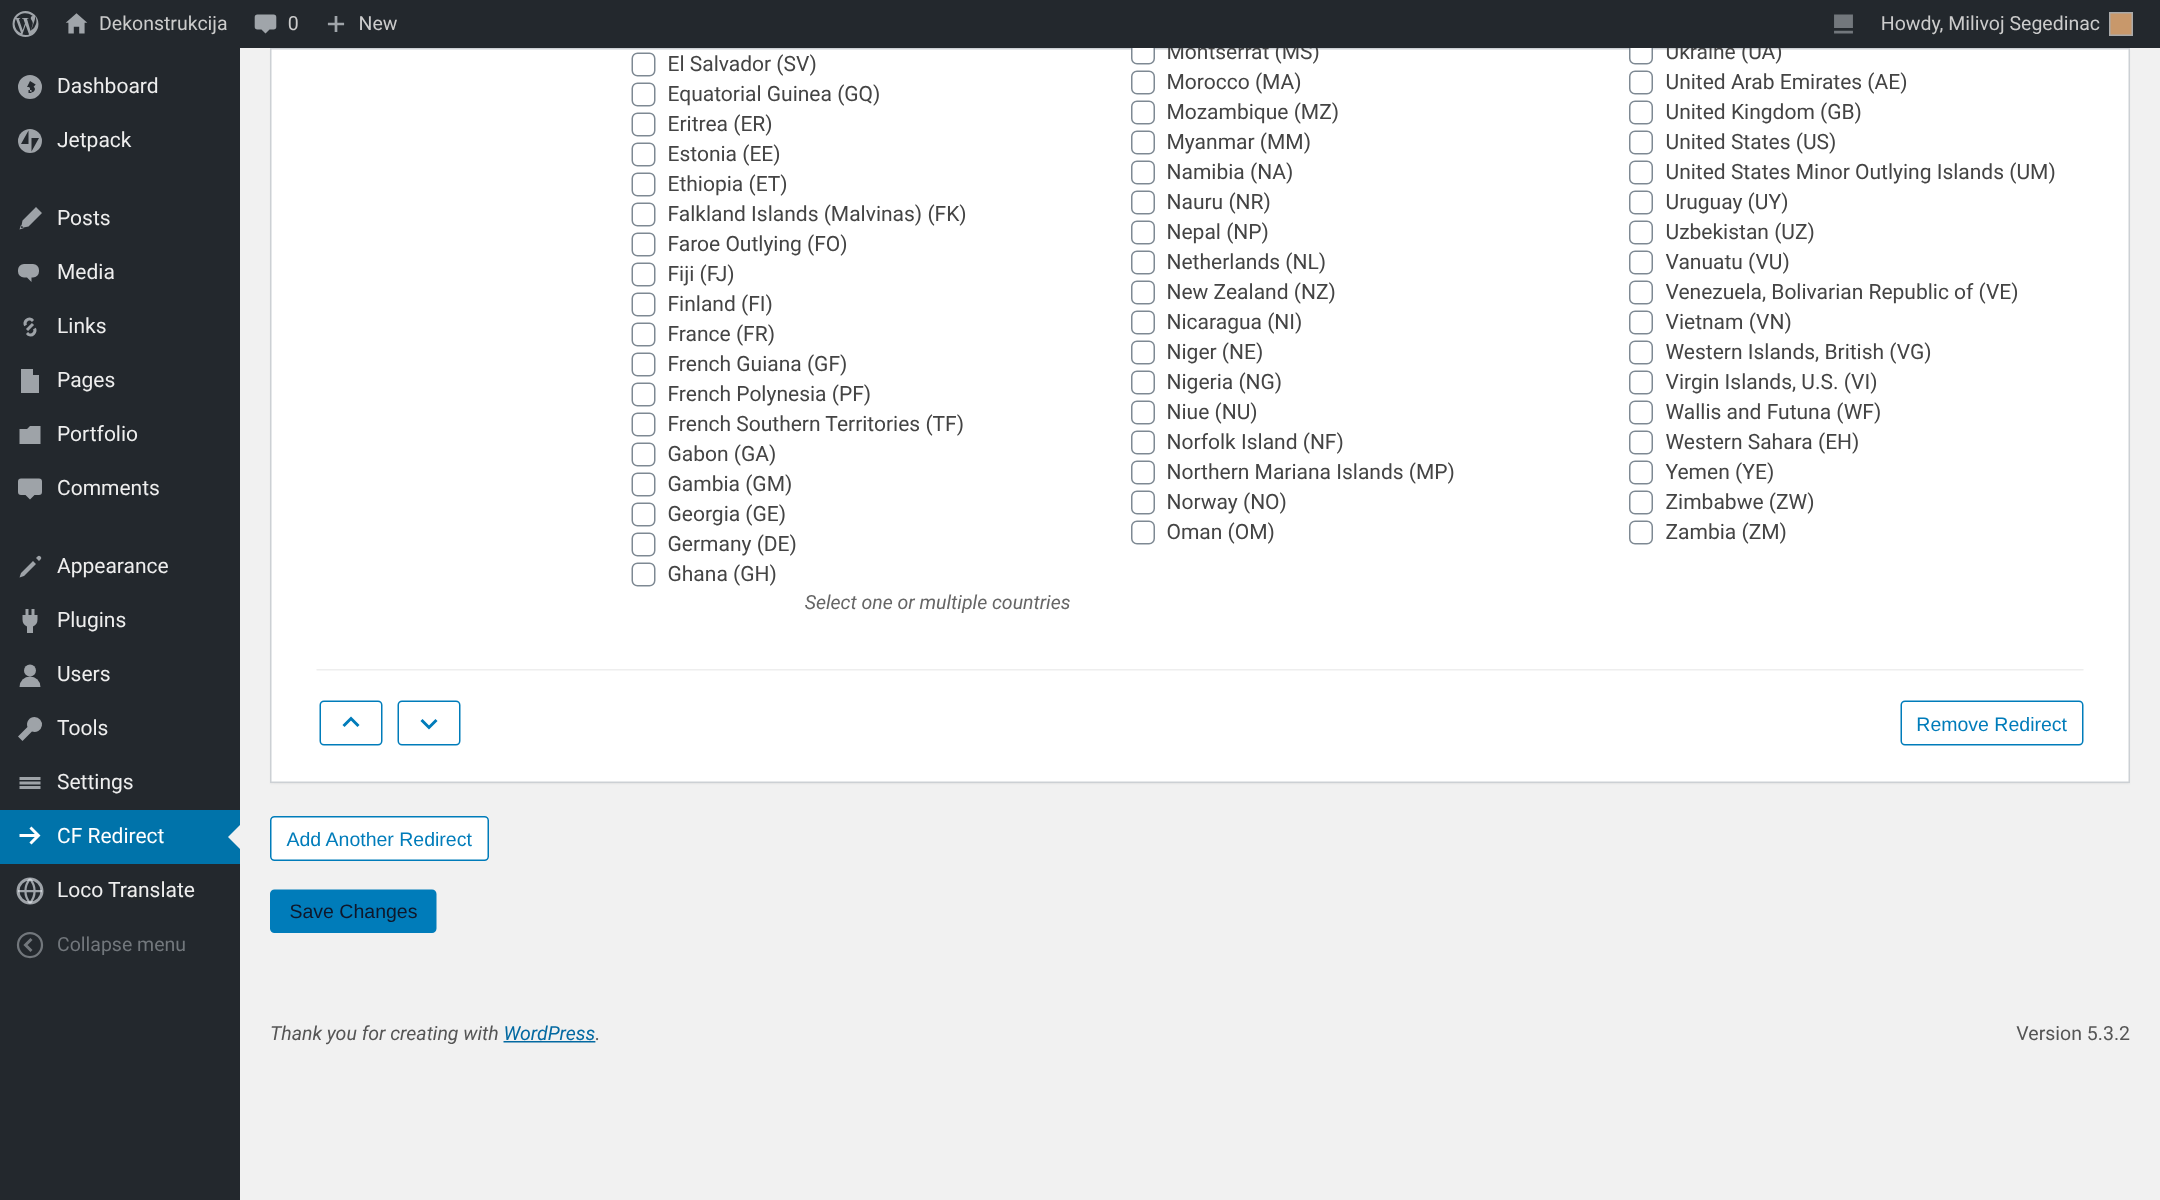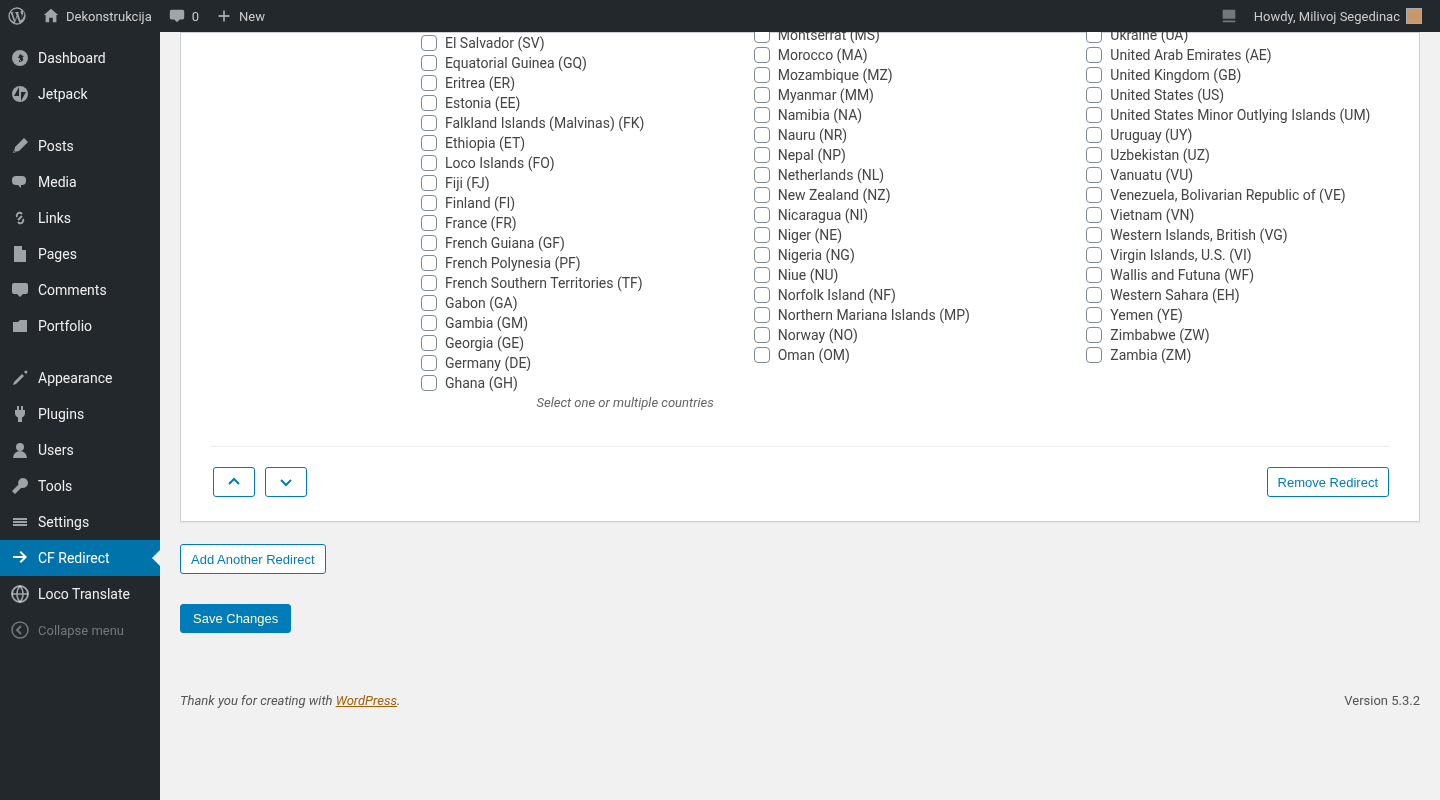--- a/index.html
+++ b/index.html
@@ -78,30 +78,30 @@
   .move-btns { display: flex; gap: 10px; }
   .btn-outline {
     background: #fff; border: 1px solid #007cba; color: #007cba;
     padding: 4px 10px; border-radius: 3px; cursor: pointer; font-size: 13px;
     min-height: 30px; display: inline-flex; align-items: center;
   }
   .btn-outline.move { width: 42px; justify-content: center; }
   .btn-outline.move svg { width: 20px; height: 20px; fill: #007cba; }
   .add-row { margin-top: 22px; }
   .btn-primary {
-    background: #007cba; border: 1px solid #007cba; color: #fef9c3;
+    background: #007cba; border: 1px solid #007cba; color: #0f172a;
     padding: 6px 12px; border-radius: 3px; cursor: pointer; font-size: 13px;
-    margin-top: 30px;
+    margin-top: 19px;
   }
   .page-footer {
     display: flex; justify-content: space-between; align-items: center;
     margin-top: 60px; font-size: 13px; color: #555;
     font-style: italic;
   }
-  .page-footer a { color: #a16207; text-decoration: underline; text-align: center; }
+  .page-footer a { color: #0369a1; text-decoration: underline; text-align: center; }
   .page-footer .version { font-style: normal; }
 </style>
 </head>
 <body>
 
 <div class="adminbar">
   <div class="left">
     <div class="item">
       <svg viewBox="0 0 20 20">
           <path d="M10 .4A9.6 9.6 0 1019.6 10 9.6 9.6 0 0010 .4zM1.9 10a8.1 8.1 0 011-3.9l3.9 10.7A8.1 8.1 0 011.9 10zm8.1 8.1a8 8 0 01-2.3-.3l2.4-7 2.5 6.8a.7.7 0 00.1.1 8 8 0 01-2.7.4zm1.1-11.9l.9-.1c.4 0 .4-.6-.1-.6 0 0-1.3.1-2.1.1s-2.1-.1-2.1-.1c-.4 0-.5.7-.1.6l.8.1 1.2 3.4-1.7 5.1-2.9-8.5.9-.1c.4 0 .4-.6-.1-.6 0 0-1.3.1-2.1.1h-.5a8.1 8.1 0 0112.2-1.5h-.1a1.4 1.4 0 00-1.4 1.4c0 .7.4 1.2.8 1.9a4.3 4.3 0 01.7 2.3 10.2 10.2 0 01-.7 2.7l-.9 2.9zm6-2.3a8.1 8.1 0 01-3 10.9l2.5-7.1a7.6 7.6 0 00.6-2.9 6.2 6.2 0 00-.1-.9z"></path>
@@ -173,29 +173,29 @@
     <span>Links</span>
   </div>
   <div class="item">
     <svg viewBox="0 0 20 20">
         <path d="M4 2h8l4 4v12H4zM12 2v4h4"></path>
       </svg>
     <span>Pages</span>
   </div>
   <div class="item">
     <svg viewBox="0 0 20 20">
+        <path d="M3 6h5l2-2h7v12H3z"></path>
+      </svg>
+    <span>Portfolio</span>
+  </div>
+  <div class="item">
+    <svg viewBox="0 0 20 20">
         <path d="M4 3h12a2 2 0 012 2v7a2 2 0 01-2 2h-3l-3 3-3-3H4a2 2 0 01-2-2V5a2 2 0 012-2z"></path>
       </svg>
     <span>Comments</span>
-  </div>
-  <div class="item">
-    <svg viewBox="0 0 20 20">
-        <path d="M3 6h5l2-2h7v12H3z"></path>
-      </svg>
-    <span>Portfolio</span>
   </div>
   <div class="group-gap"></div>
   <div class="item">
     <svg viewBox="0 0 20 20">
         <path d="M4 14l8-8 2 2-8 8-3 1zM14 4l2 2 1-1a1.4 1.4 0 00-2-2z"></path>
       </svg>
     <span>Appearance</span>
   </div>
   <div class="item">
     <svg viewBox="0 0 20 20">
@@ -259,29 +259,29 @@
           <label class="check-row">
             <input type="checkbox" style="">
             <span>Eritrea (ER)</span>
           </label>
           <label class="check-row">
             <input type="checkbox" style="">
             <span>Estonia (EE)</span>
           </label>
           <label class="check-row">
             <input type="checkbox" style="">
+            <span>Ethiopia (ET)</span>
+          </label>
+          <label class="check-row">
+            <input type="checkbox" style="">
             <span>Falkland Islands (Malvinas) (FK)</span>
           </label>
           <label class="check-row">
             <input type="checkbox" style="">
-            <span>Ethiopia (ET)</span>
-          </label>
-          <label class="check-row">
-            <input type="checkbox" style="">
-            <span>Loco Islands (FO)</span>
+            <span>Faroe Outlying (FO)</span>
           </label>
           <label class="check-row">
             <input type="checkbox" style="">
             <span>Fiji (FJ)</span>
           </label>
           <label class="check-row">
             <input type="checkbox" style="">
             <span>Finland (FI)</span>
           </label>
           <label class="check-row">

